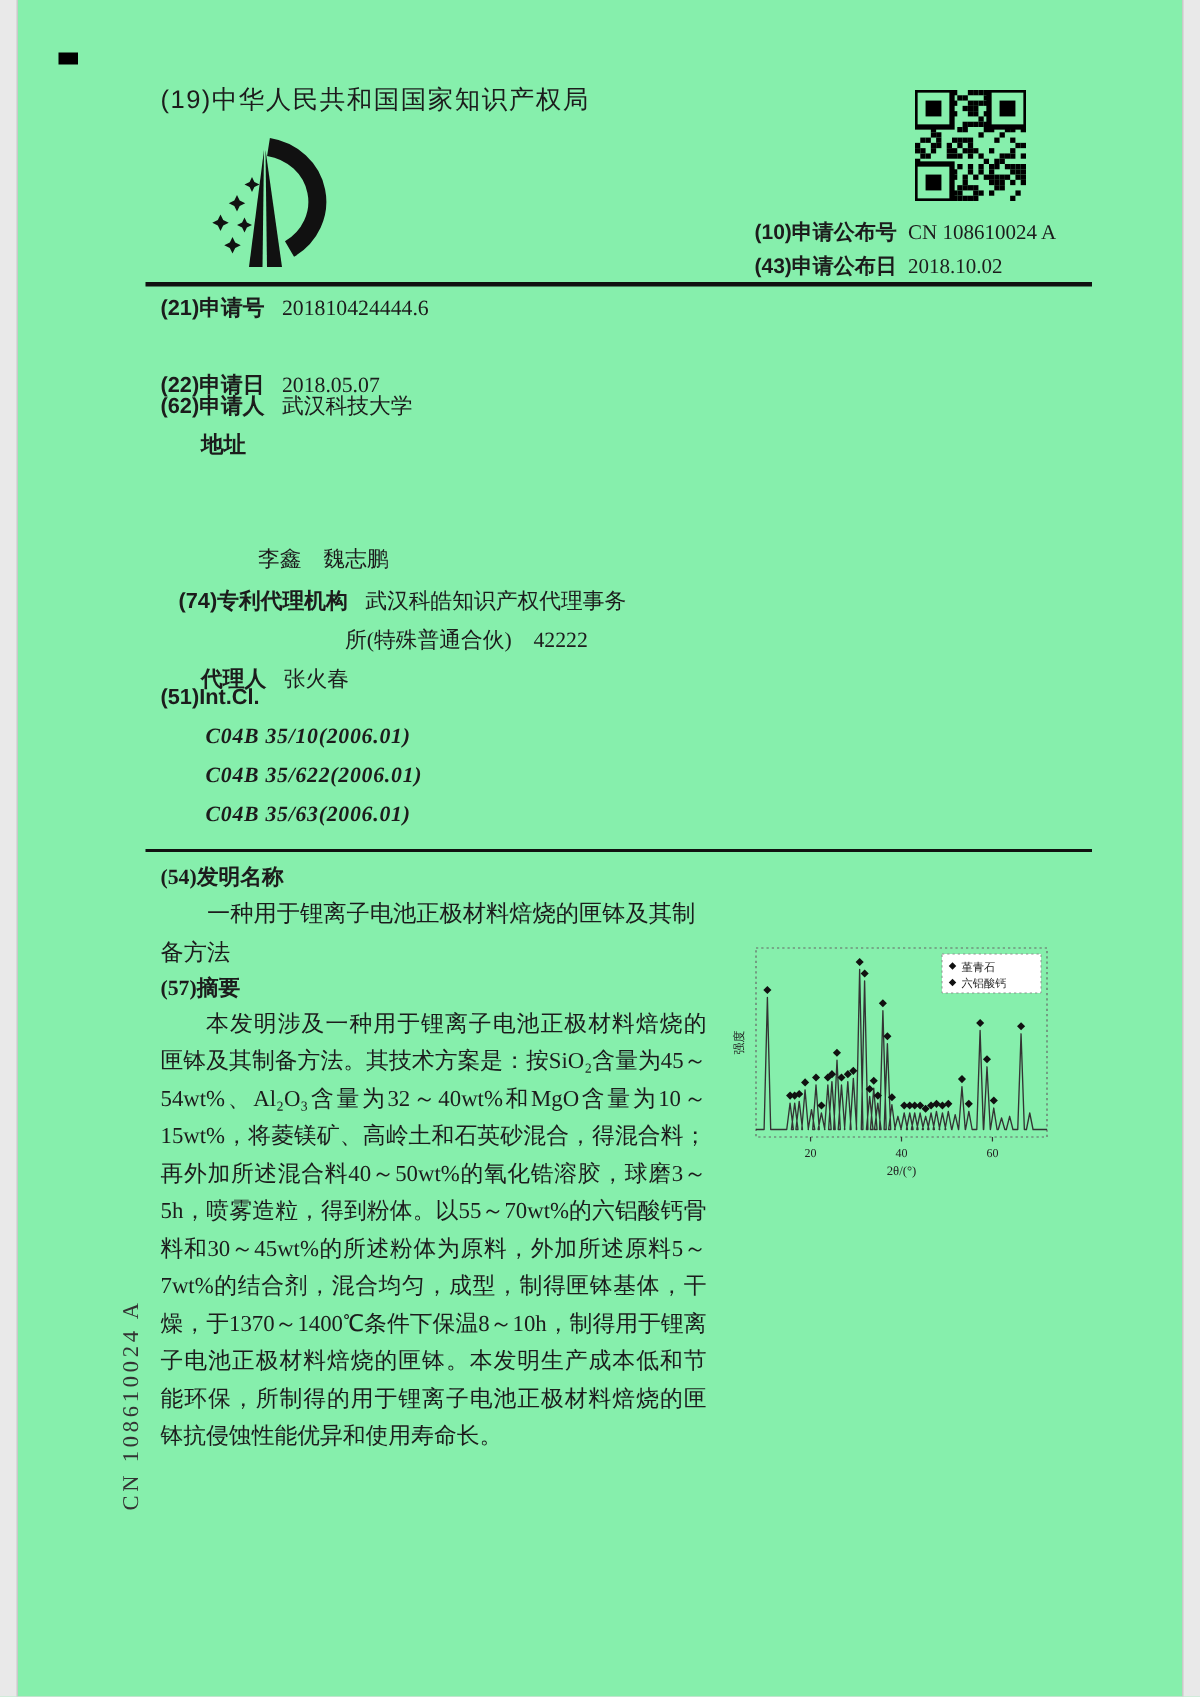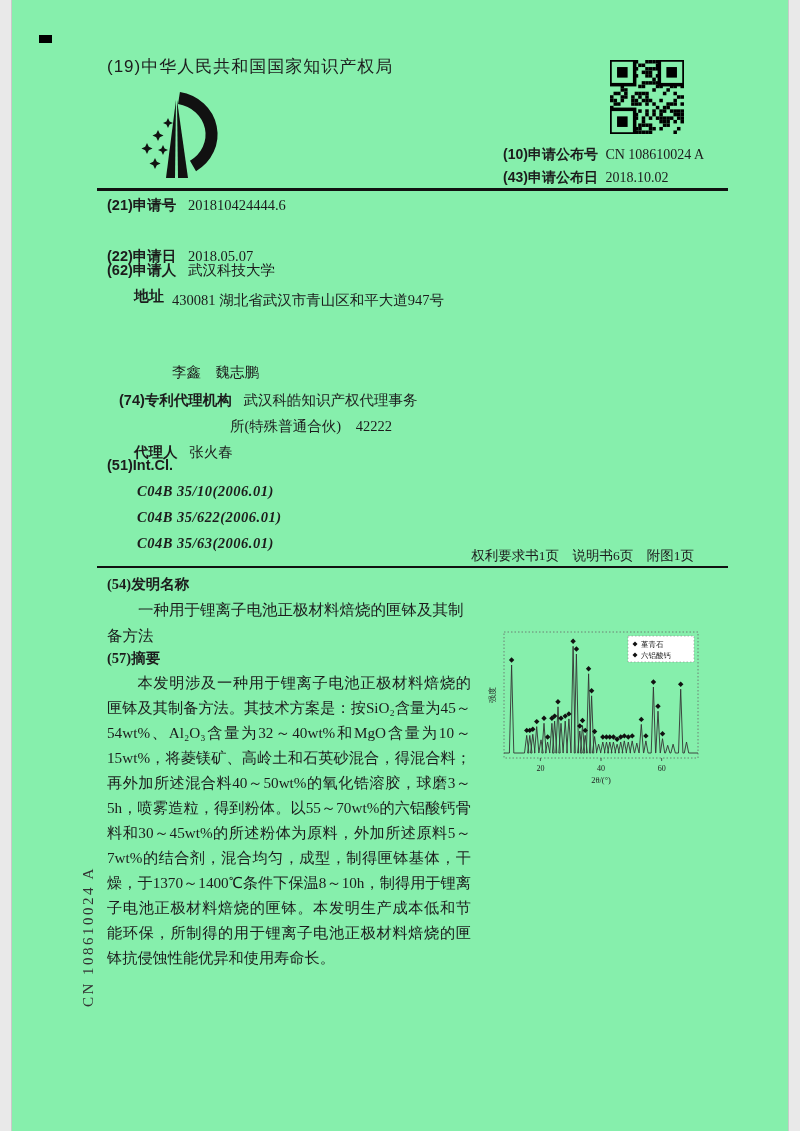--- a/index.html
+++ b/index.html
@@ -219,40 +219,38 @@
   <div class="abs row" style="left:95px; top:247px;">
     <span class="lbl">(22)申请日</span>
     <span class="val">2018.05.07</span>
   </div>
 
   <div class="abs row" style="left:95px; top:261px;">
     <span class="lbl">(62)申请人</span>
     <span class="val">武汉科技大学</span>
   </div>
   <div class="abs row lbl sans b" style="left:122px; top:287px; font-size:15px;">地址</div>
-  <div class="abs wrapval" style="left:160px; top:287px; width:296px;">430081 湖北省武汉市青山区和平大道947号</div>
 
   <div class="abs row" style="left:160px; top:363px;text-align:center;">李鑫　魏志鹏</div>
 
   <div class="abs row" style="left:107px; top:391px;">
     <span class="lbl">(74)专利代理机构</span>
     <span class="val">武汉科皓知识产权代理事务</span>
   </div>
   <div class="abs row" style="left:218px; top:417px;">所(特殊普通合伙)　42222</div>
   <div class="abs row" style="left:122px; top:443px;">
     <span class="lbl">代理人</span>
     <span class="val">张火春</span>
   </div>
 
   <div class="abs row lbl sans b" style="left:95px; top:457px; font-size:14.5px;">(51)Int.Cl.</div>
   <div class="abs intcl" style="left:125px; top:483px;text-align:center;">C04B 35/10(2006.01)</div>
   <div class="abs intcl" style="left:125px; top:509px;">C04B 35/622(2006.01)</div>
   <div class="abs intcl" style="left:125px; top:535px;">C04B 35/63(2006.01)</div>
 
-  <div class="abs pages" style="right:94px; top:547px;">权利要求书1页　说明书6页　附图1页</div>
 
   <div class="abs rule" style="left:85px; top:566px; width:631px; height:2px;"></div>
 
   <div class="abs sec-label" style="left:95px; top:575px;">(54)发明名称</div>
   <div class="abs title-text" style="left:95px; top:597px;">一种用于锂离子电池正极材料焙烧的匣钵及其制备方法</div>
 
   <div class="abs sec-label" style="left:95px; top:649px;">(57)摘要</div>
   <div class="abs abstract" style="left:95px; top:656px; padding-top:14px;">本发明涉及一种用于锂离子电池正极材料焙烧的匣钵及其制备方法。其技术方案是：按SiO₂含量为45～54wt%、Al₂O₃含量为32～40wt%和MgO含量为10～15wt%，将菱镁矿、高岭土和石英砂混合，得混合料；再外加所述混合料40～50wt%的氧化锆溶胶，球磨3～5h，喷雾造粒，得到粉体。以55～70wt%的六铝酸钙骨料和30～45wt%的所述粉体为原料，外加所述原料5～7wt%的结合剂，混合均匀，成型，制得匣钵基体，干燥，于1370～1400℃条件下保温8～10h，制得用于锂离子电池正极材料焙烧的匣钵。本发明生产成本低和节能环保，所制得的用于锂离子电池正极材料焙烧的匣钵抗侵蚀性能优异和使用寿命长。</div>
 
   <div class="abs figure-box" style="left:476px; top:626px;">

